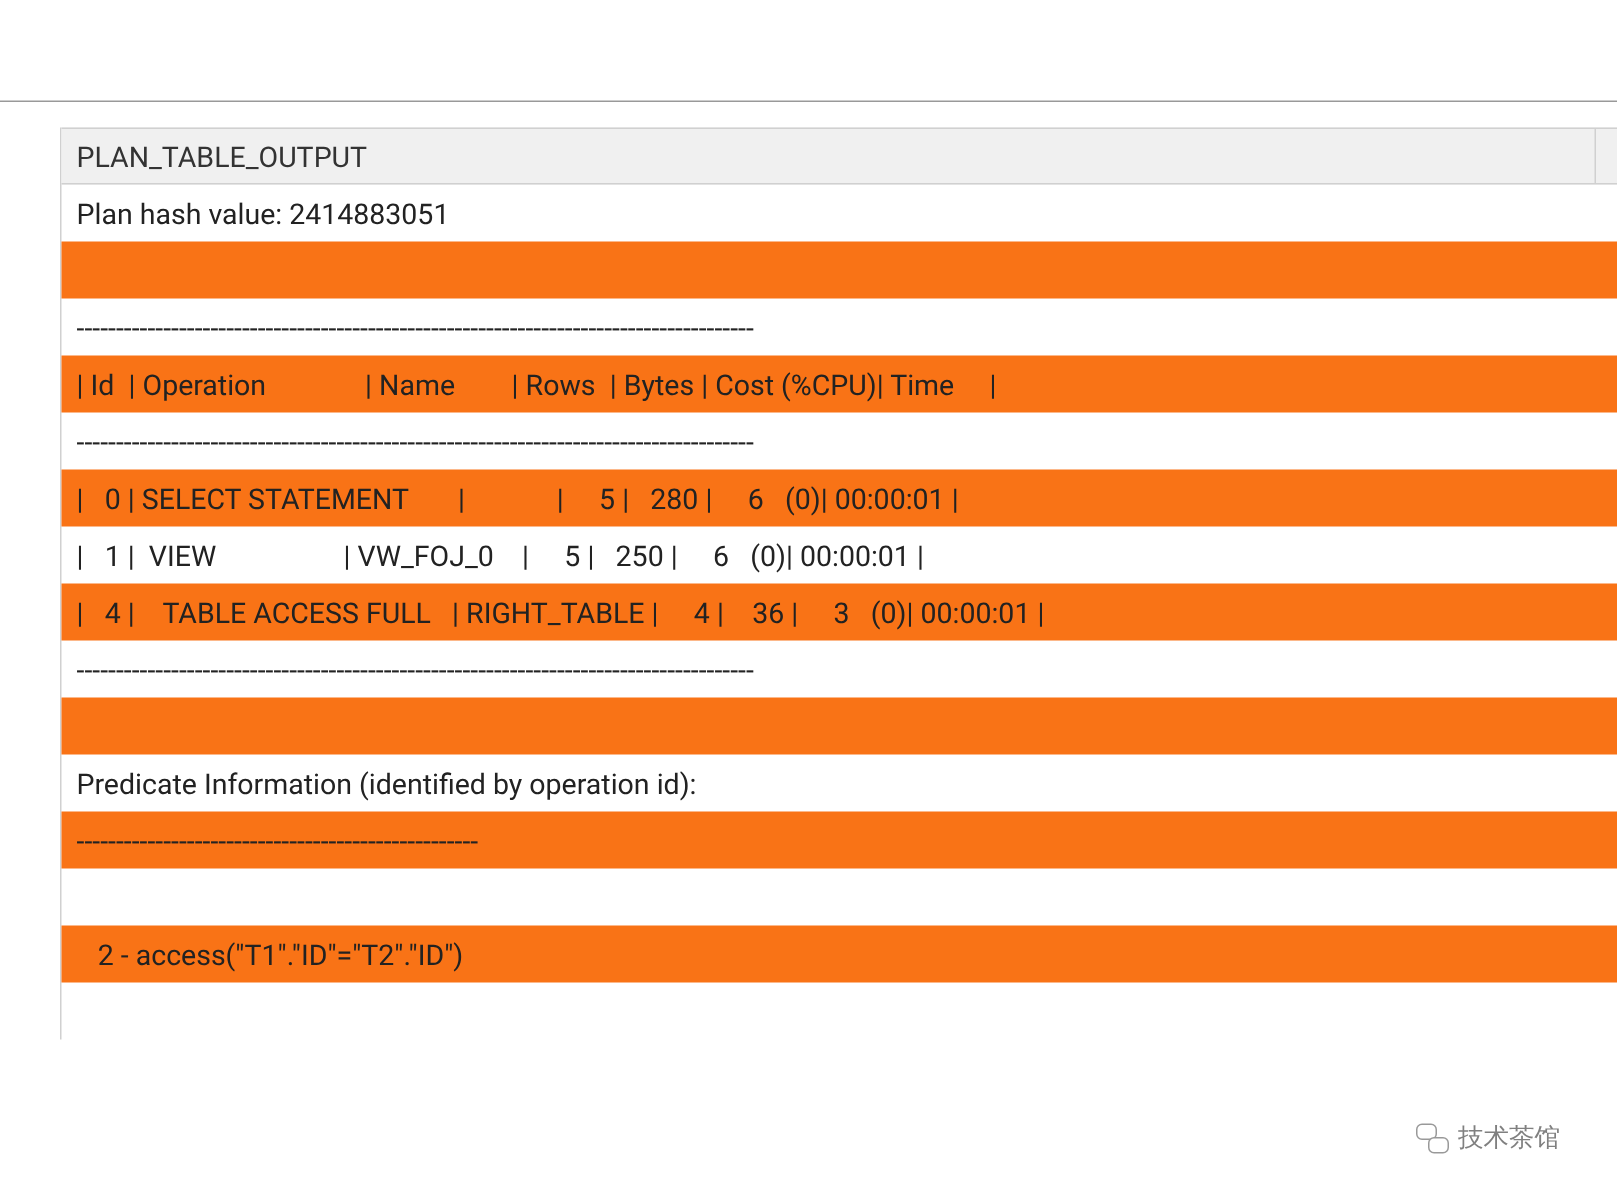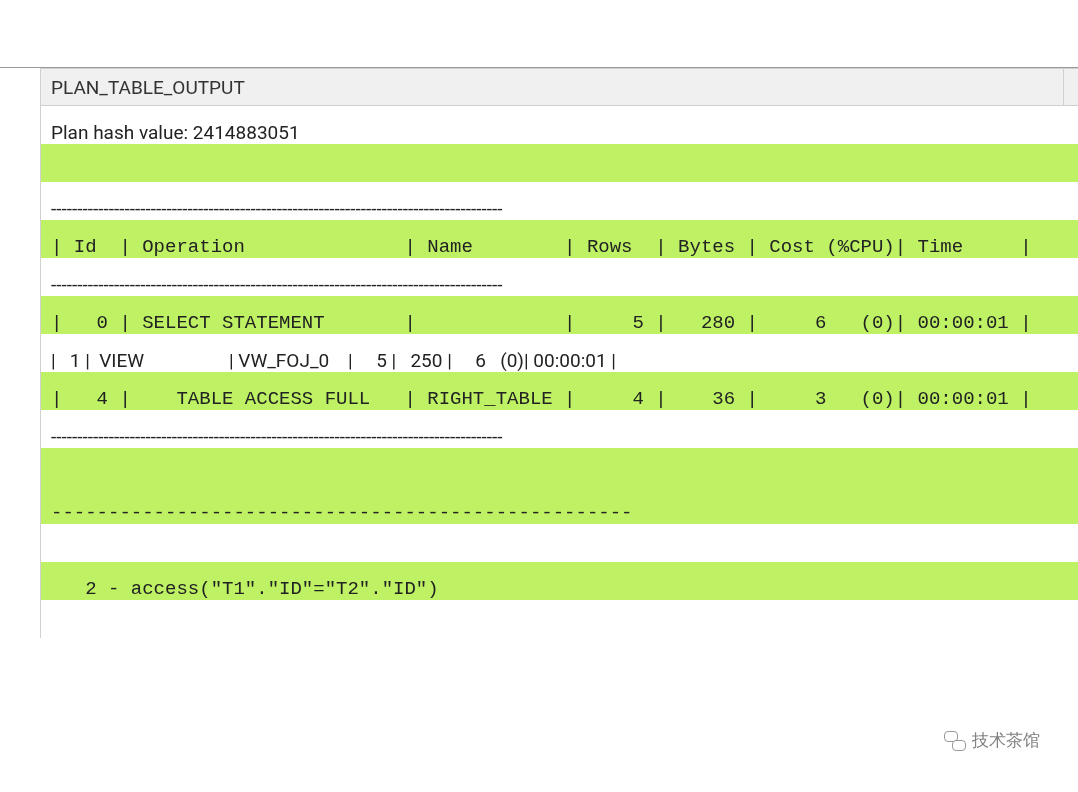--- a/index.html
+++ b/index.html
@@ -24,20 +24,21 @@
       position: absolute;
       top: 68px;
       left: 0;
       right: 0;
       bottom: 0;
       padding-left: 40px;
       background: #ffffff;
     }
     .table-container {
       border-left: 1px solid #d0d0d0;
+      margin-top: 17px;
     }
     .header-row {
       background: #f0f0f0;
       border-top: 1px solid #d0d0d0;
       border-bottom: 1px solid #d0d0d0;
       height: 38px;
       display: flex;
       align-items: center;
       padding-left: 10px;
     }
@@ -48,34 +49,33 @@
     }
     .header-row .col-divider {
       width: 1px;
       height: 100%;
       background: #d0d0d0;
       margin-right: 14px;
     }
     .data-row {
       height: 38px;
       display: flex;
-      align-items: flex-end;
+      align-items: center;
       padding-left: 10px;
       font-size: 19px;
       color: #222;
       white-space: pre;
       font-family: -apple-system, BlinkMacSystemFont, "Segoe UI", Roboto, Helvetica, Arial, sans-serif;
     }
     .data-row.alt {
-      background: #bef264;
-      font-family: Liberation Mono, monospace;
+      background: #f97316;
     }
     .watermark {
       position: absolute;
-      bottom: 40px;
+      bottom: 22px;
       right: 38px;
       display: flex;
       align-items: center;
       gap: 6px;
       font-size: 17px;
       color: #6a6a6a;
       opacity: 0.85;
     }
     .watermark-icon {
       width: 22px;
@@ -117,20 +117,21 @@
     <div class="data-row"><span>Plan hash value: 2414883051</span></div>
     <div class="data-row alt"><span> </span></div>
     <div class="data-row"><span>--------------------------------------------------------------------------------------</span></div>
     <div class="data-row alt"><span>| Id  | Operation              | Name        | Rows  | Bytes | Cost (%CPU)| Time     |</span></div>
     <div class="data-row"><span>--------------------------------------------------------------------------------------</span></div>
     <div class="data-row alt"><span>|   0 | SELECT STATEMENT       |             |     5 |   280 |     6   (0)| 00:00:01 |</span></div>
     <div class="data-row"><span>|   1 |  VIEW                  | VW_FOJ_0    |     5 |   250 |     6   (0)| 00:00:01 |</span></div>
     <div class="data-row alt"><span>|   4 |    TABLE ACCESS FULL   | RIGHT_TABLE |     4 |    36 |     3   (0)| 00:00:01 |</span></div>
     <div class="data-row"><span>--------------------------------------------------------------------------------------</span></div>
     <div class="data-row alt"><span> </span></div>
+    <div class="data-row"><span>Predicate Information (identified by operation id):</span></div>
     <div class="data-row alt"><span>---------------------------------------------------</span></div>
     <div class="data-row"><span> </span></div>
     <div class="data-row alt"><span>   2 - access("T1"."ID"="T2"."ID")</span></div>
     <div class="data-row"><span> </span></div>
   </div>
 </div>
 
 <div class="watermark">
   <span class="watermark-icon">
     <span class="bubble1"></span>

